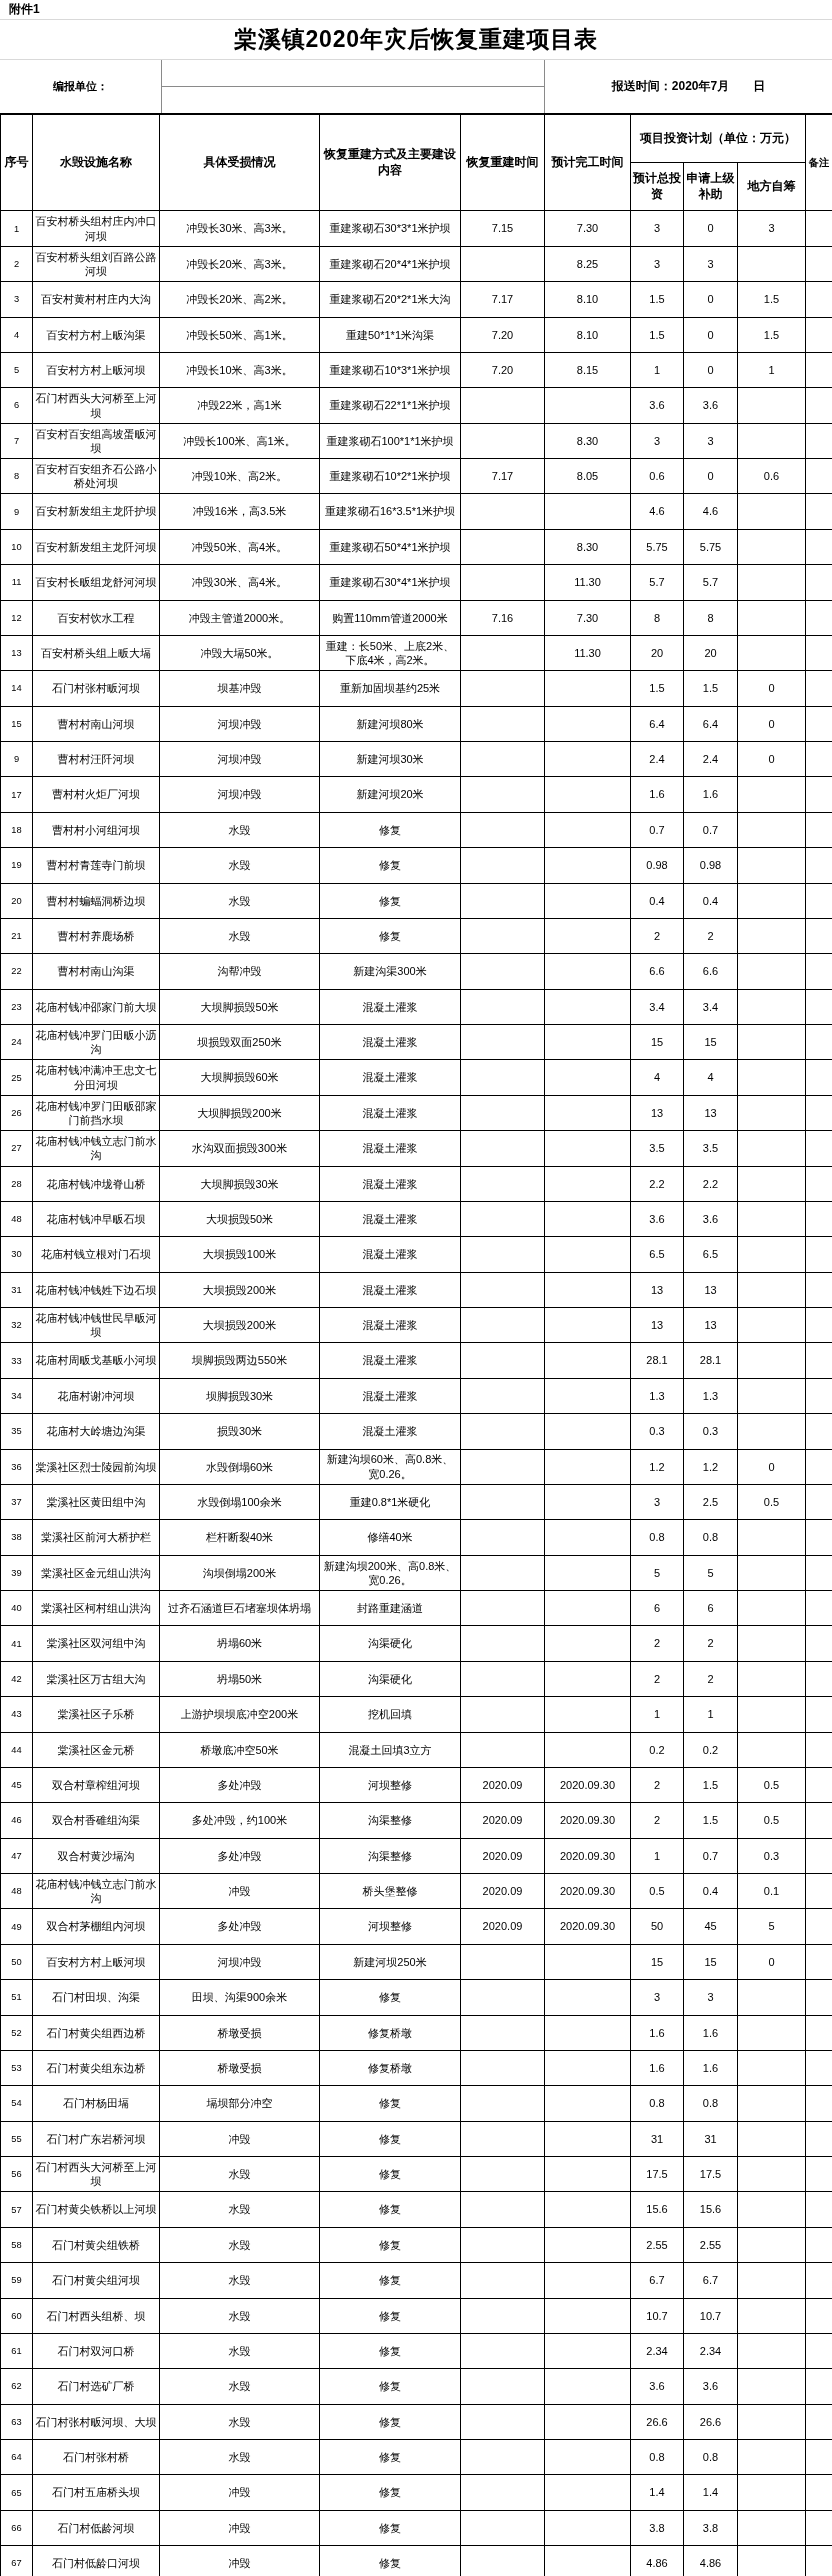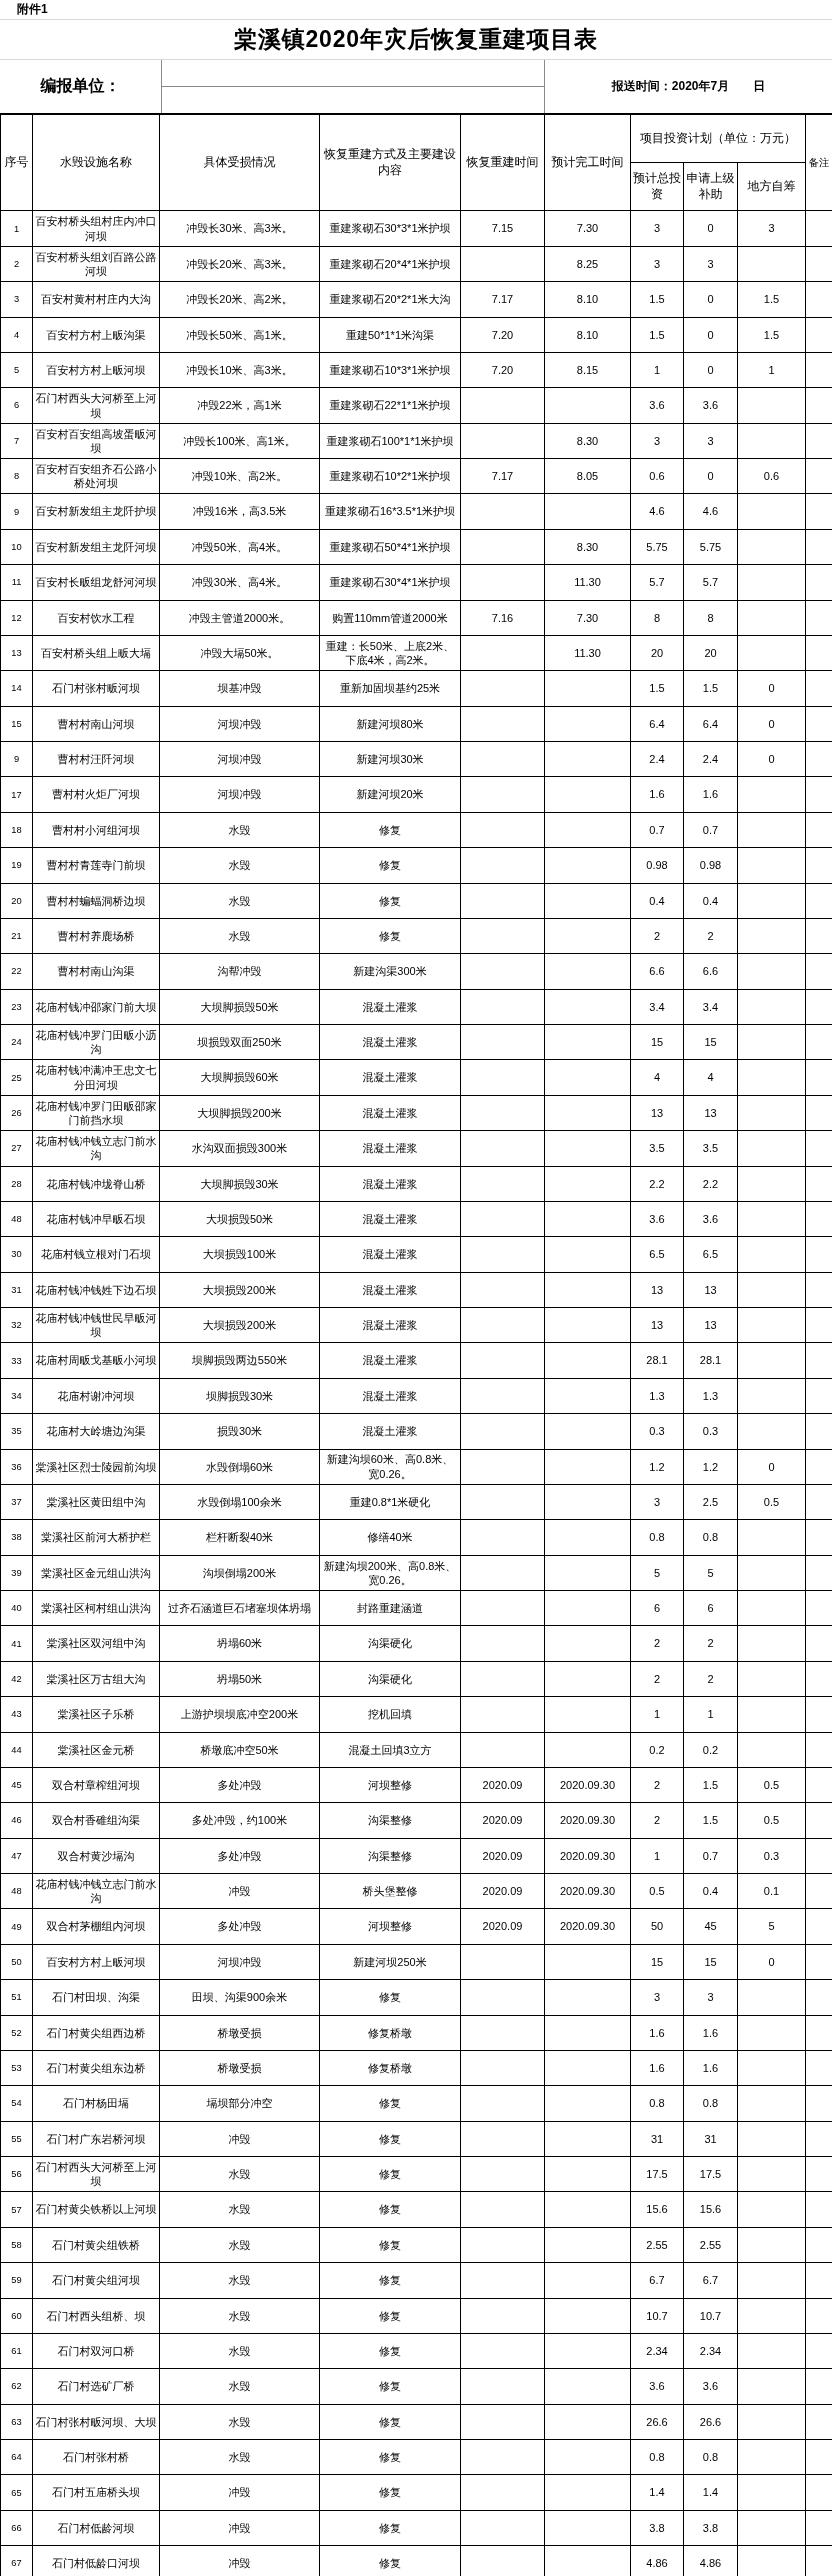--- a/index.html
+++ b/index.html
@@ -1,34 +1,34 @@
 <!DOCTYPE html>
 <html style="font-size:13.6px"><head>
 <meta charset="utf-8">
 <style>
   html,body{margin:0;padding:0;background:#ffffff;color:#000;}
   body{width:832px;font-family:"Liberation Sans","DejaVu Sans",sans-serif;}
   .page{width:832px;}
 
   
   .attach-row{height:18.7px;display:flex;align-items:center;border-bottom:0.8px solid #d9d9d9;}
-  .attach-label{font-weight:bold;font-size:12px;padding-left:17px;}
+  .attach-label{font-weight:bold;font-size:12px;padding-left:9px;}
   .title-row{height:39px;display:flex;align-items:center;justify-content:center;border-bottom:0.8px solid #d9d9d9;}
   .doc-title{font-size:23px;font-weight:bold;letter-spacing:0.8px;}
   .unit-row{height:53px;display:flex;align-items:stretch;border-bottom:1.7px solid #000;}
-  .unit-label{width:161px;display:flex;align-items:center;justify-content:center;font-weight:bold;font-size:16px;}
+  .unit-label{width:161px;display:flex;align-items:center;justify-content:center;font-weight:bold;font-size:11px;}
   .mid-box{width:382px;border-left:0.8px solid #8a8a8a;border-right:0.8px solid #8a8a8a;position:relative;}
   .mid-box .mid-line{position:absolute;left:0;right:0;top:50%;border-top:0.8px solid #8a8a8a;}
   .time-label{flex:1;display:flex;align-items:center;justify-content:center;font-weight:bold;font-size:12px;text-align:right;}
 
   
   table{border-collapse:collapse;width:832px;table-layout:fixed;border:1.7px solid #000;}
   th,td{border:0.8px solid #000;padding:1.7px 1.7px;text-align:center;vertical-align:middle;
         font-size:11px;line-height:1.3;word-break:break-all;overflow:hidden;}
-  thead th{font-weight:normal;font-size:12px;background:#fff;margin-top:8px;}
+  thead th{font-weight:bold;font-size:12px;background:#fff;margin-top:8px;}
   thead tr.h1 th{height:44px;}
   thead tr.h2 th{height:44px;}
   tbody td{height:31px;}
   td.c0{font-size:9.3px;width:32px;}
   td.c9{font-size:9.3px;}
   tr.group-start td{border-top:1.7px solid #000;}
 </style>
 </head>
 <body>
 

